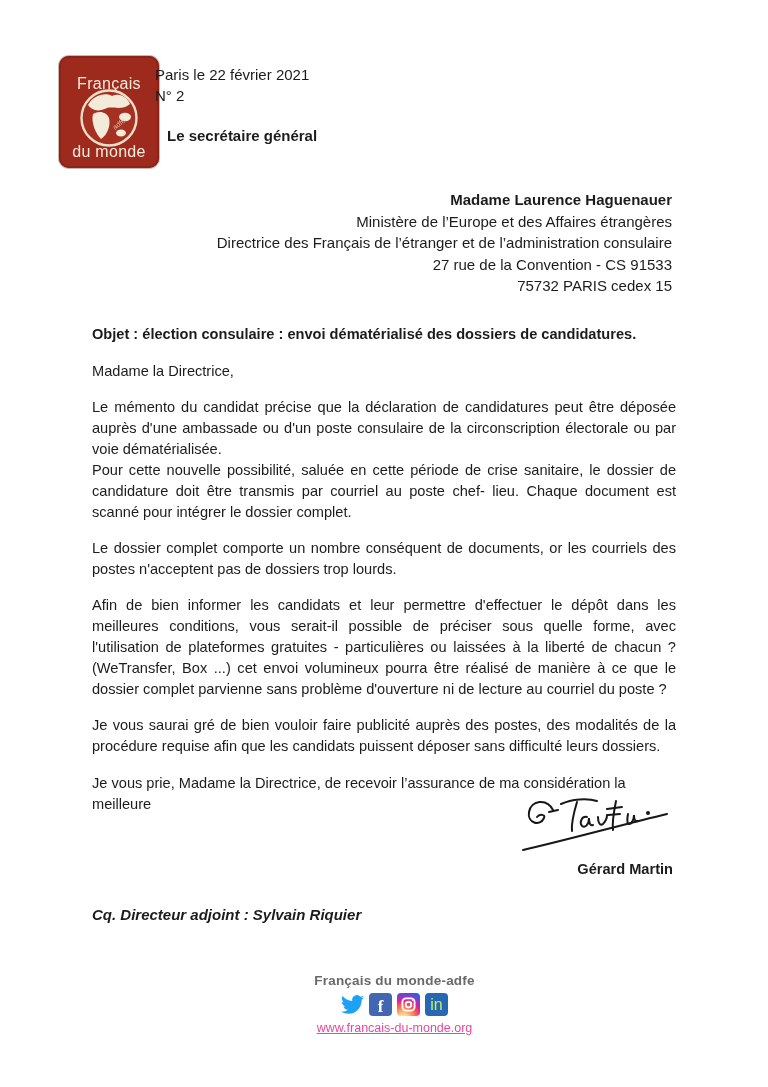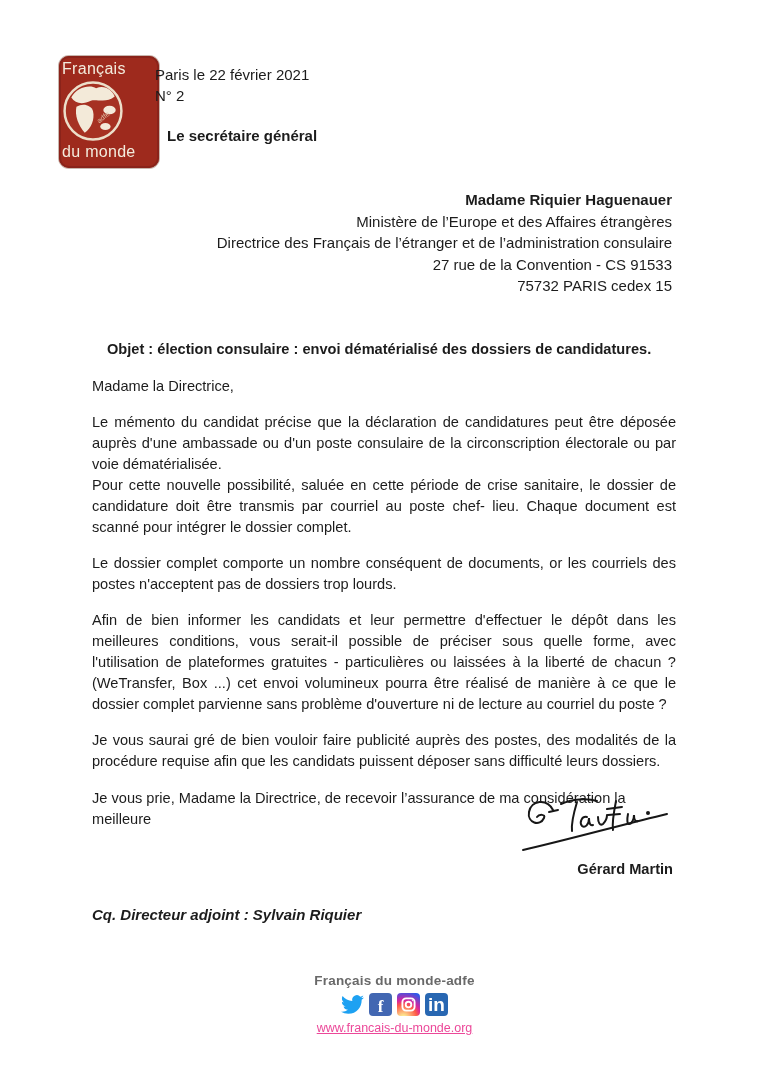--- a/index.html
+++ b/index.html
@@ -6,55 +6,55 @@
   .page{
     position:relative;width:768px;height:1087px;background:#ffffff;
     font-family:"Liberation Sans",sans-serif;color:#1c1c1c;overflow:hidden;
     margin:0 auto;
   }
   
   .logo{
     position:absolute;left:59px;top:56px;width:100px;height:112px;
     background:#9e2a1d;border-radius:10px;
     box-shadow:inset 0 0 0 2px #8a231a, 0 0 0 1px #c9b6ae;
-    display:flex;flex-direction:column;justify-content:space-between;
-    padding:5px 3px 8px;box-sizing:border-box;color:#f3ecdd;
+    display:flex;flex-direction:column;align-items:center;justify-content:space-between;
+    padding:20px 3px 8px;box-sizing:border-box;color:#f3ecdd;
   }
   .logo-word{font-size:16px;line-height:16px;letter-spacing:.3px;font-weight:400;}
   .logo-globe{width:62px;height:62px;margin:-4px 0;}
   
   .head{position:absolute;left:155px;top:64px;font-size:15px;line-height:21px;}
   .sender-title{margin-top:19px;font-weight:bold;margin-left:12px;}
   
   .recipient{position:absolute;right:96px;top:189px;text-align:right;font-size:15px;line-height:21.5px;}
   .recipient-name{font-weight:bold;}
   
   .letter-body{position:absolute;left:92px;top:324px;width:584px;font-size:14.6px;line-height:21px;text-align:justify;}
-  .subject{font-weight:bold;margin:15px;}
+  .subject{font-weight:bold;margin:0;}
   .salutation{margin:16px 0 0;text-align:left;}
   .block{margin:15px 0 0;}
   .block p{margin:0;}
   .closing{margin:16px 0 0;text-align:left;}
   
   .signature-svg{position:absolute;left:515px;top:786px;width:160px;height:76px;}
   .signer-name{position:absolute;right:95px;top:861px;font-size:14.6px;font-weight:600;}
   
   .cc-line{position:absolute;left:92px;top:906px;font-size:15px;font-weight:bold;font-style:italic;}
   
   .footer{position:absolute;left:0;right:0;top:973px;text-align:center;padding-left:21px;}
   .footer-org{color:#696969;font-weight:bold;font-size:13.5px;letter-spacing:.2px;}
   .social-row{margin-top:5px;display:flex;justify-content:center;align-items:center;gap:5px;height:23px;}
   .icon{width:23px;height:23px;border-radius:4px;display:flex;align-items:center;justify-content:center;box-sizing:border-box;cursor:pointer;}
   .icon-twitter{background:transparent;border-radius:0;}
   .icon-twitter svg{width:25px;height:25px;fill:#1da1f2;}
   .icon-facebook{background:#4267b2;color:#fff;font-weight:bold;font-size:17px;font-family:"Liberation Serif",serif;}
   .icon-facebook span{display:block;margin-top:4px;}
   .icon-instagram{background:radial-gradient(circle at 28% 110%,#fdf497 0%,#fdf497 6%,#fd5949 45%,#d6249f 60%,#285AEB 92%);}
   .icon-instagram svg{width:15px;height:15px;stroke:#fff;fill:none;stroke-width:2;}
-  .icon-linkedin{background:#2867b2;color:#ffffff;font-weight:bold;font-size:19px;}
+  .icon-linkedin{background:#2867b2;color:#bef264;font-weight:normal;font-size:16px;}
   .footer-link{display:inline-block;margin-top:5px;font-size:12.5px;color:#ec4899;text-decoration:underline;cursor:pointer;}
   .sig-stroke{fill:none;stroke:#171717;stroke-width:2;stroke-linecap:round;}
 </style>
 </head>
 <body>
 
 <div class="page">
 
   <div class="logo">
     <div class="logo-word">Français</div>
@@ -69,21 +69,21 @@
     <div class="logo-word">du monde</div>
   </div>
 
   <div class="head">
     <div>Paris le 22 février 2021</div>
     <div>N° 2</div>
     <div class="sender-title">Le secrétaire général</div>
   </div>
 
   <div class="recipient">
-    <div class="recipient-name">Madame Riquier Haguenauer</div>
+    <div class="recipient-name">Madame Laurence Haguenauer</div>
     <div>Ministère de l’Europe et des Affaires étrangères</div>
     <div>Directrice des Français de l’étranger et de l’administration consulaire</div>
     <div>27 rue de la Convention - CS 91533</div>
     <div>75732 PARIS cedex 15</div>
   </div>
 
   <div class="letter-body">
     <p class="subject">Objet : élection consulaire : envoi dématérialisé des dossiers de candidatures.</p>
     <p class="salutation">Madame la Directrice,</p>
     <div class="block">

